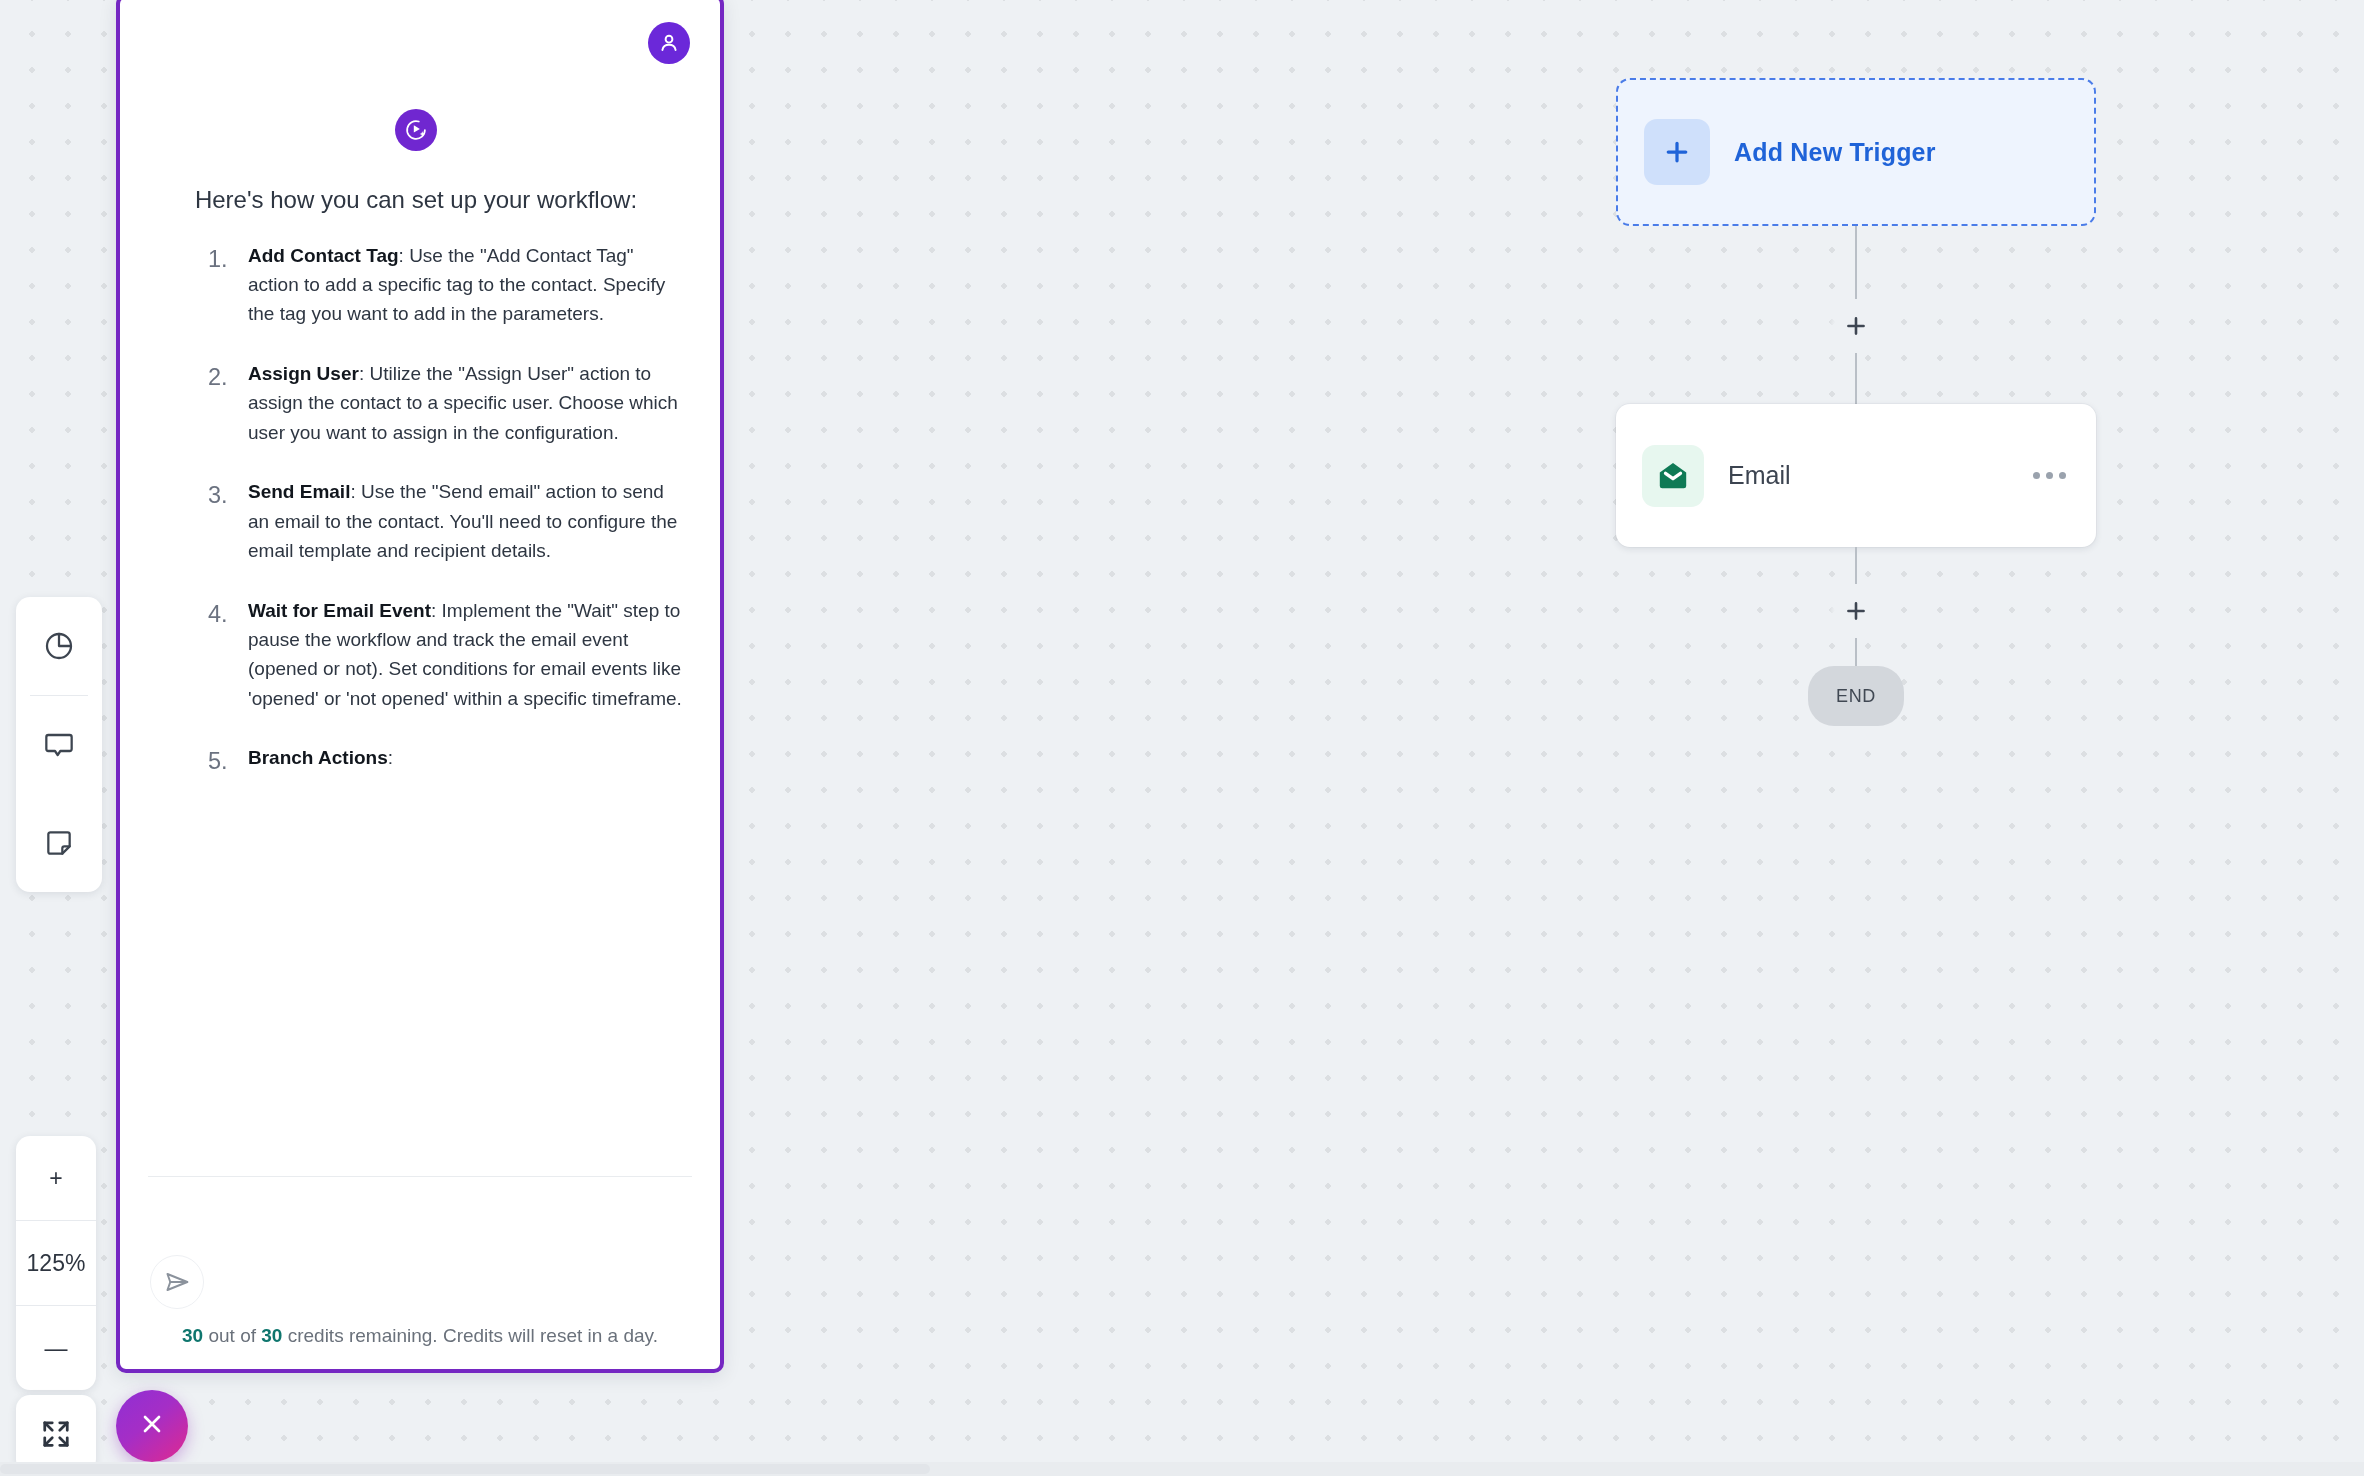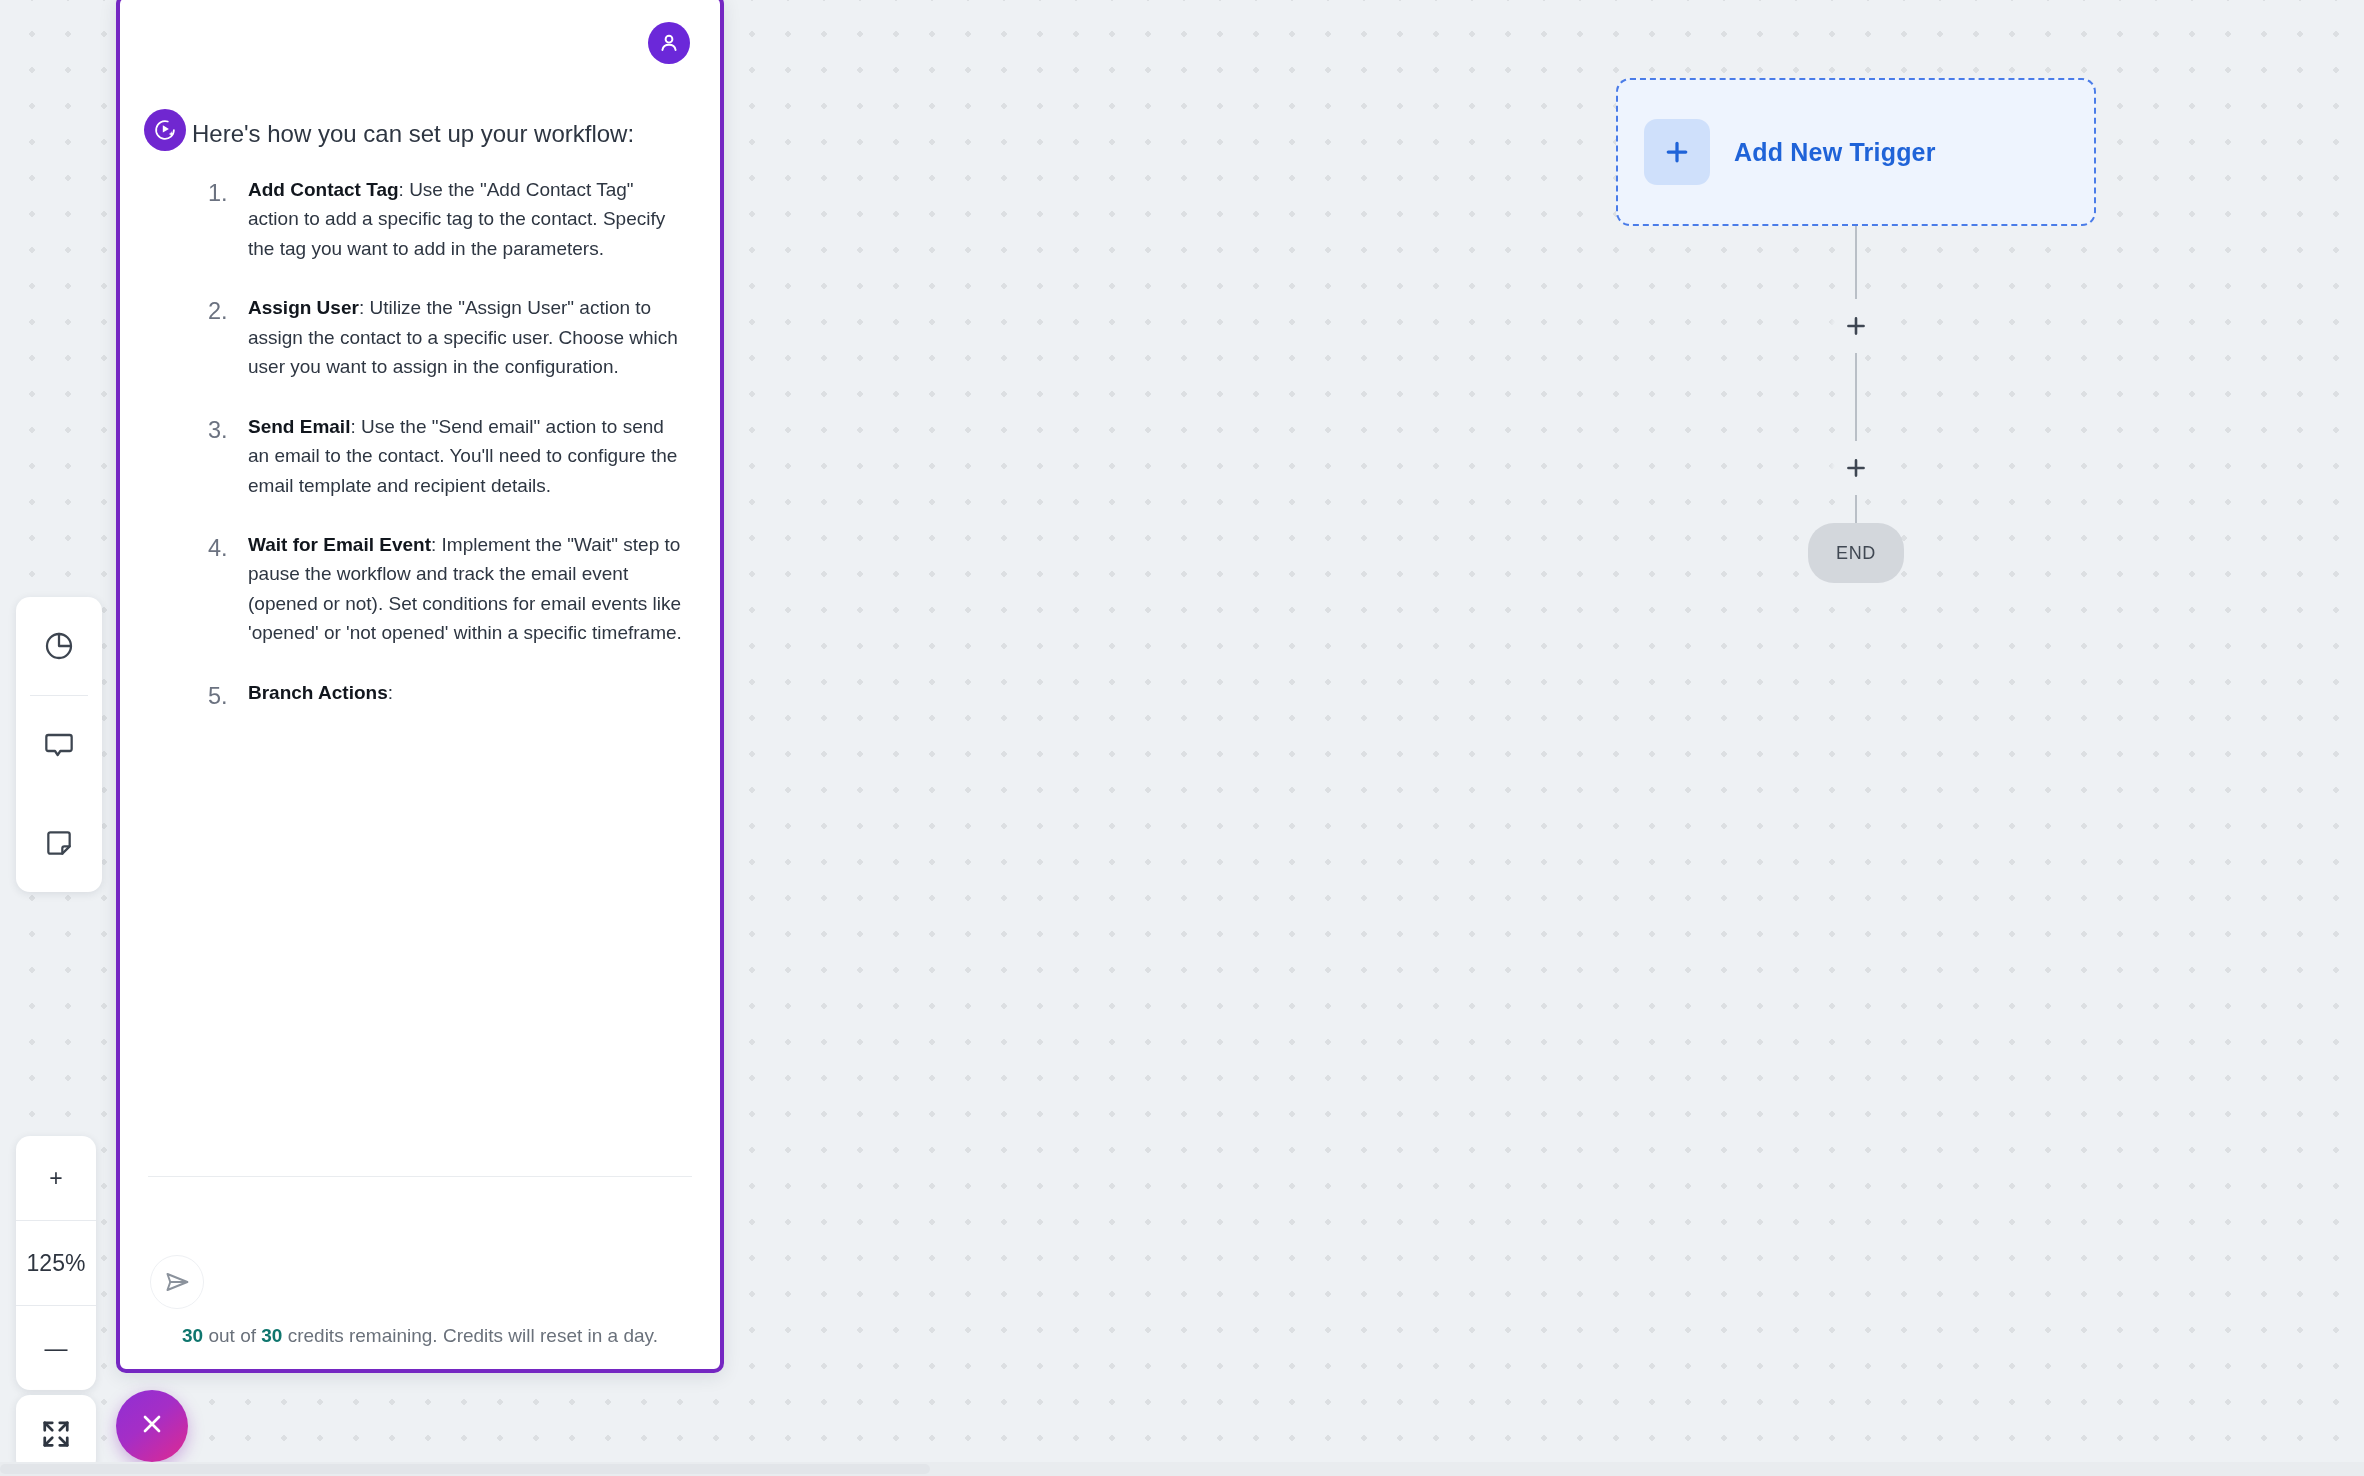--- a/index.html
+++ b/index.html
@@ -175,23 +175,24 @@
     width: 42px; height: 42px;
     border-radius: 50%;
     background: #6b28d9;
     display: flex; align-items: center; justify-content: center;
     flex: 0 0 auto;
     margin-top: 2px;
   }
 
   .msg-bot {
     display: flex;
-    align-items: flex-end;
-    gap: 6px;
+    align-items: center;
+    gap: 28px;
     padding: 44px 24px 0 24px;
+    flex-direction: column;
   }
   .bot-avatar {
     width: 42px; height: 42px;
     border-radius: 50%;
     background: #7027d0;
     display: flex; align-items: center; justify-content: center;
     flex: 0 0 auto;
     margin-top: 1px;
   }
   .bot-intro {
@@ -312,20 +313,34 @@
     </div>
 
     <div class="connector" style="height:73px"></div>
     <div class="plus-dot">
       <svg width="26" height="26" viewBox="0 0 24 24" fill="none" stroke="#3e4652" stroke-width="2.4" stroke-linecap="round">
         <path d="M12 5v14M5 12h14"></path>
       </svg>
     </div>
     <div class="connector" style="height:51px"></div>
 
+    <div class="action-node">
+      <span class="node-icon-box">
+        <svg width="36" height="36" viewBox="0 0 24 24" fill="none">
+          <path d="M3.2 9.6 12 3.4l8.8 6.2v9a1.6 1.6 0 0 1-1.6 1.6H4.8a1.6 1.6 0 0 1-1.6-1.6z" fill="#0f7a55"></path>
+          <path d="M7 10.2l5 3.6 5-3.6" stroke="#ffffff" stroke-width="2.2" stroke-linecap="round" stroke-linejoin="round" fill="none"></path>
+        </svg>
+      </span>
+      <span class="node-label">Email</span>
+      <span class="node-menu">
+        <i></i>
+          <i></i>
+          <i></i>
+      </span>
+    </div>
 
     <div class="connector" style="height:37px"></div>
     <div class="plus-dot">
       <svg width="26" height="26" viewBox="0 0 24 24" fill="none" stroke="#3e4652" stroke-width="2.4" stroke-linecap="round">
         <path d="M12 5v14M5 12h14"></path>
       </svg>
     </div>
     <div class="connector" style="height:28px"></div>
 
     <div class="end-badge">END</div>

